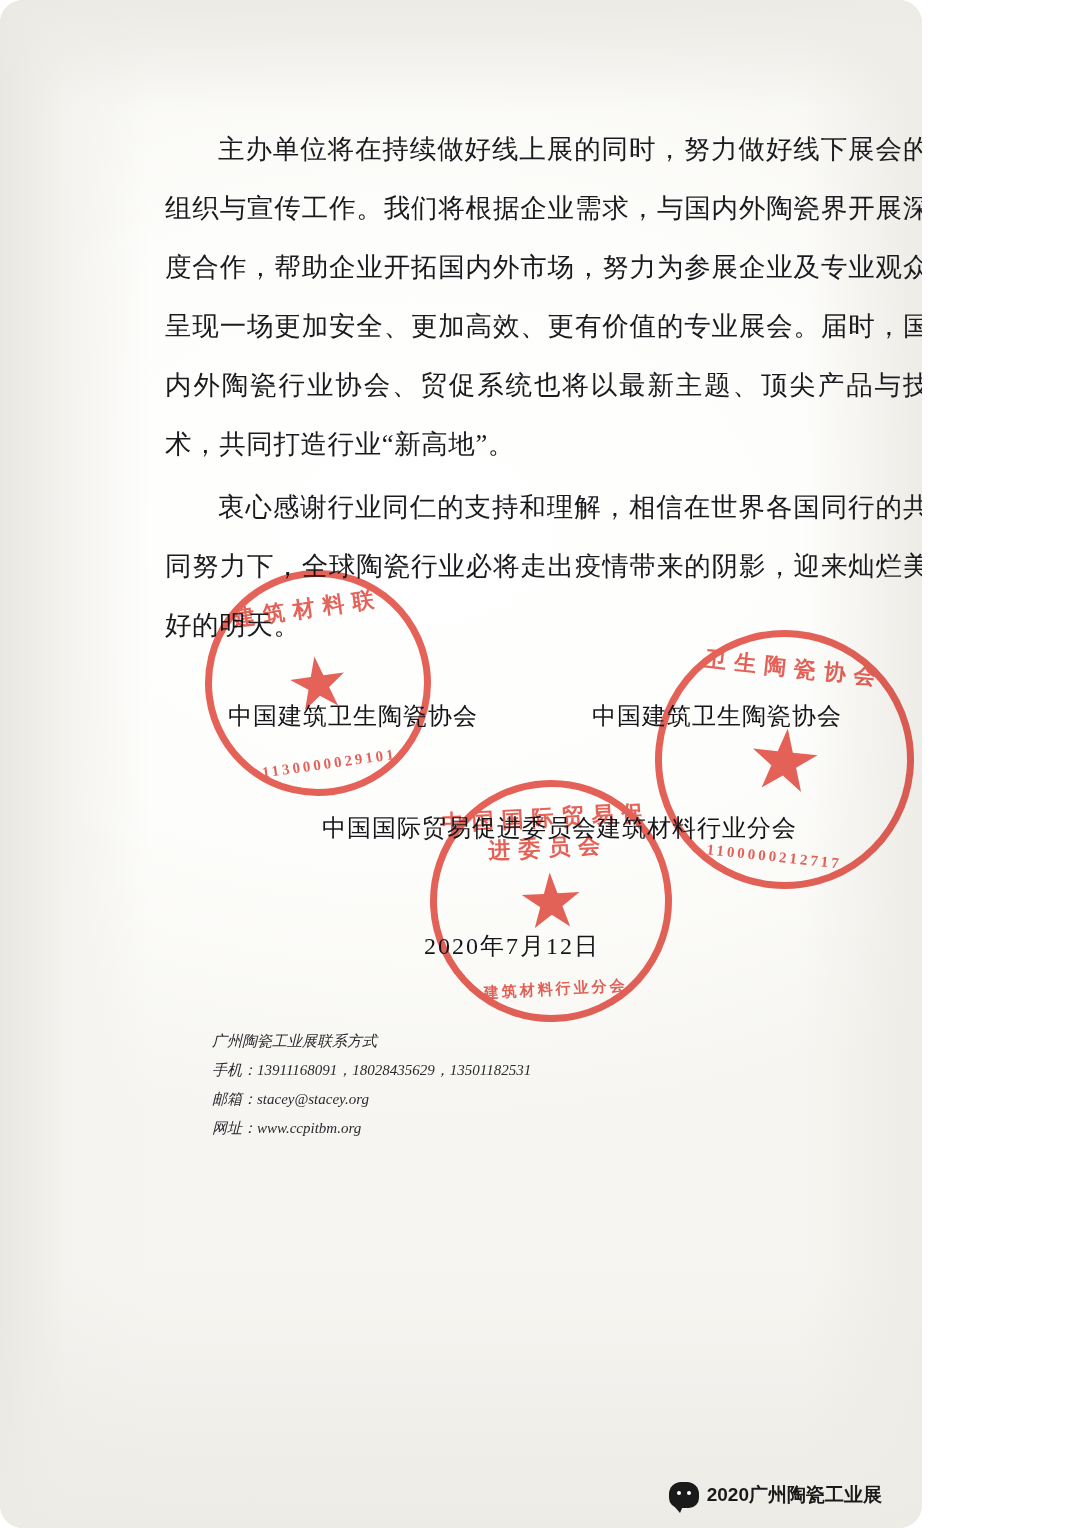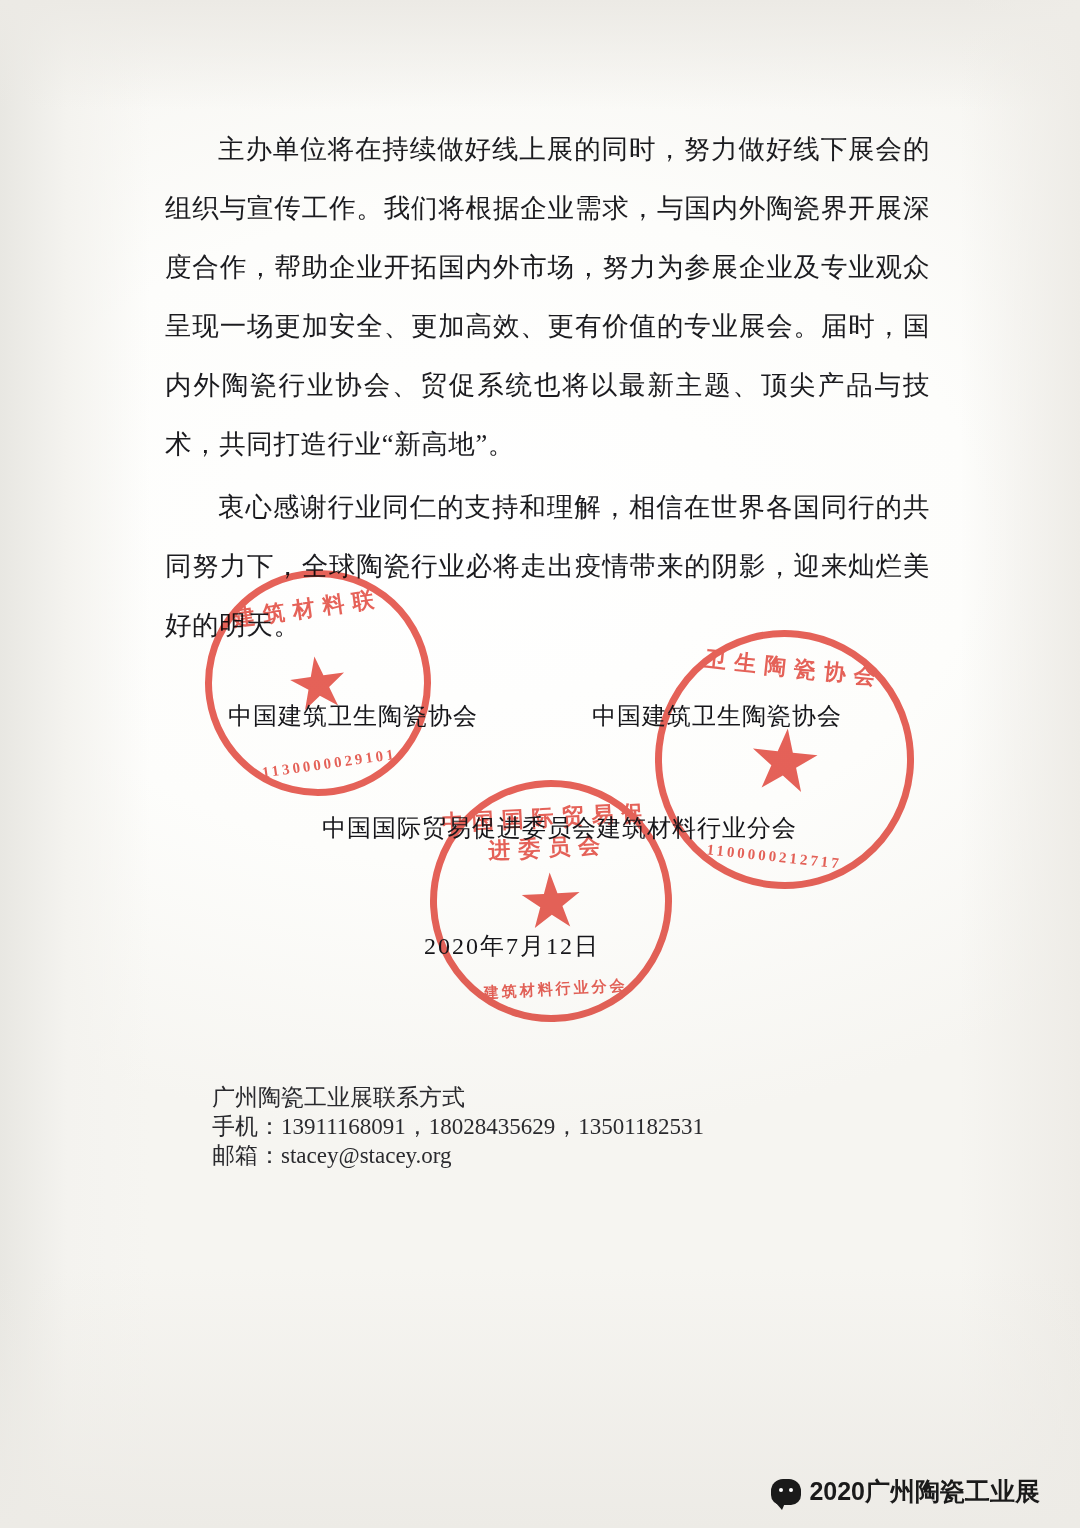--- a/index.html
+++ b/index.html
@@ -5,25 +5,26 @@
   html, body {
     margin: 0;
     padding: 0;
     background: #ffffff;
   }
   body {
     font-family: "Liberation Serif", "DejaVu Serif", serif;
   }
   .page {
     position: relative;
-    width: 1080px;
+    width: 922px;
     height: 1528px;
     overflow: hidden;
     background:
       radial-gradient(ellipse 900px 600px at 45% 35%, #ffffff 0%, #fdfdfb 55%, #f6f5f1 100%);
+    border-radius: 23px;
   }
   
   .paper-shade-left {
     position: absolute;
     left: 0; top: 0;
     width: 150px; height: 1528px;
     background: linear-gradient(to right, #e8e7e2 0%, #f4f3ef 45%, rgba(255,255,255,0) 100%);
     pointer-events: none;
   }
   .paper-shade-top {
@@ -126,38 +127,39 @@
     left: 430px; top: 780px;
     width: 228px; height: 228px;
     transform: rotate(-3deg);
   }
   #seal-ccpit .star { font-size: 66px; }
 
   
   .contact {
     position: absolute;
     left: 212px;
-    top: 1083px;
+    top: 1027px;
     color: #2a2a2e;
-    font-size: 23px;
+    font-size: 15px;
     line-height: 29px;
     font-family: "Liberation Serif", "DejaVu Serif", serif;
+    font-style: italic;
   }
   .contact .row { white-space: nowrap; }
 
   
   .footer {
     position: absolute;
     right: 40px;
     bottom: 20px;
     display: flex;
     align-items: center;
     gap: 8px;
     color: #1a1a1a;
-    font-size: 25px;
+    font-size: 19px;
     font-family: "Liberation Sans", sans-serif;
     font-weight: bold;
   }
   .wechat-badge {
     width: 30px; height: 26px;
     border-radius: 12px 12px 10px 10px;
     background: #1a1a1a;
     position: relative;
     flex: none;
   }
@@ -218,20 +220,23 @@
   <div class="sig-line" id="sig-date">2020年7月12日</div>
 
   <div class="contact">
     <div class="row">广州陶瓷工业展联系方式</div>
     <div class="row">
       <span>手机：</span><span class="mono-inline">13911168091，18028435629，13501182531</span>
     </div>
     <div class="row">
       <span>邮箱：</span><span>stacey@stacey.org</span>
     </div>
+    <div class="row">
+      <span>网址：</span><span>www.ccpitbm.org</span>
+    </div>
   </div>
 
   <div class="footer">
     <span class="wechat-badge">
         <i class="d1"></i>
         <i class="d2"></i>
       </span>
     <span>2020广州陶瓷工业展</span>
   </div>
 

